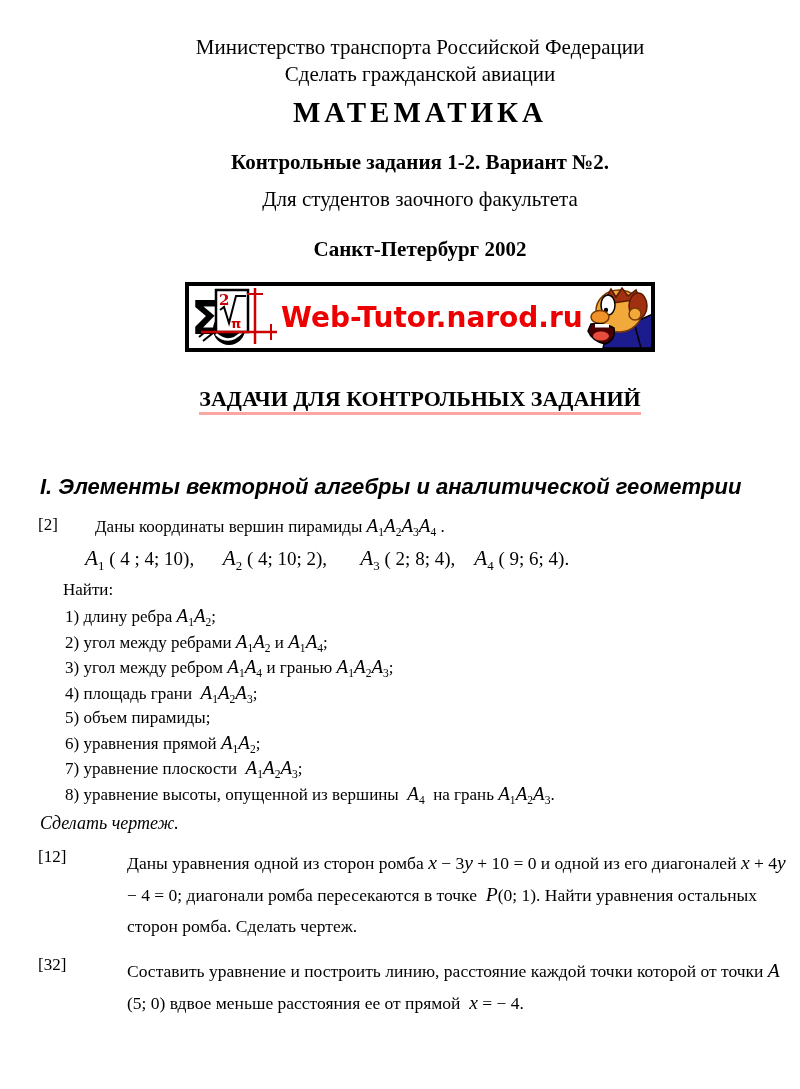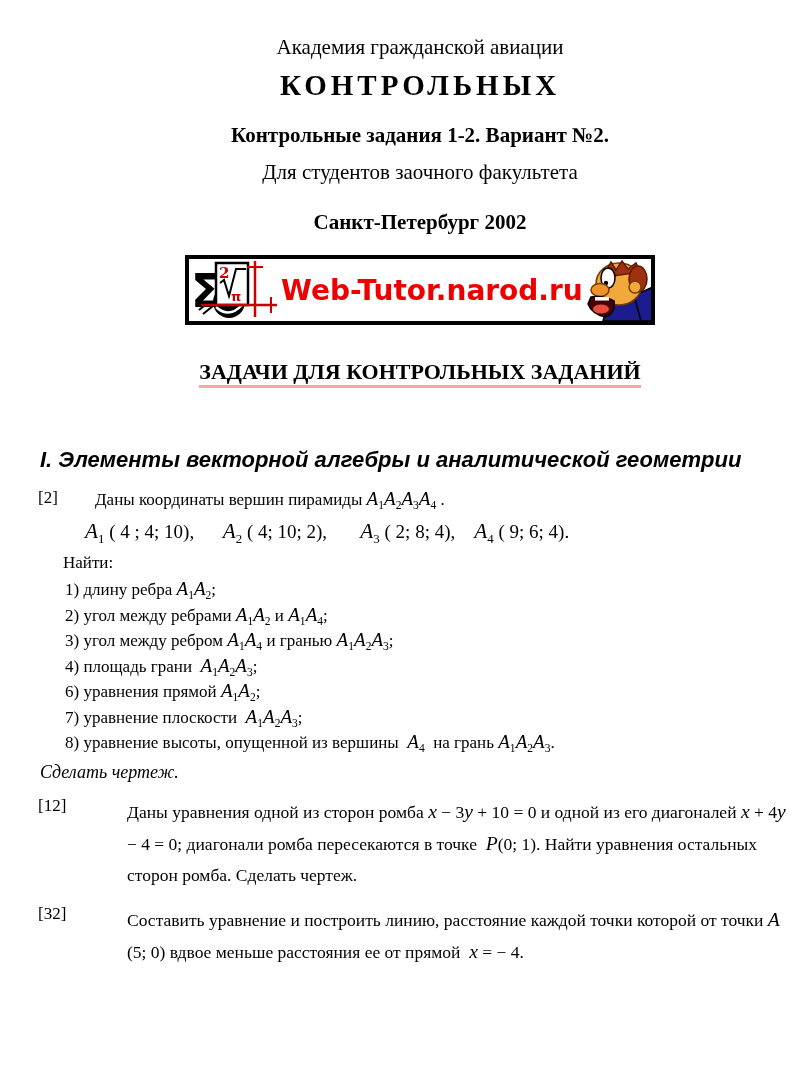--- a/index.html
+++ b/index.html
@@ -52,24 +52,25 @@
   .draw-note { margin:6px 0 0 40px; font-style:italic; font-size:18px; }
   .problem-row { display:flex; margin:13px 0 0 38px;gap:32px; }
   .problem-row .pbody { width:668px; font-size:17.5px; line-height:31px; }
 </style>
 </head>
 <body>
 
 <div class="page">
 
   <div class="header-block">
-    <div>Академия гражданской авиации</div>
+    <div>Министерство транспорта Российской Федерации</div>
+    <div>Сделать гражданской авиации</div>
   </div>
 
-  <div class="doc-title">КОНТРОЛЬНЫХ</div>
+  <div class="doc-title">МАТЕМАТИКА</div>
   <div class="doc-subtitle">Контрольные задания 1-2. Вариант №2.</div>
   <div class="doc-audience">Для студентов заочного факультета</div>
   <div class="doc-cityyear">Санкт-Петербург 2002</div>
 
   <div class="banner" style="border-color: rgb(0, 0, 0);">
     <span class="banner-logo">
       <svg width="92" height="62" viewBox="0 0 92 62" xmlns="http://www.w3.org/2000/svg">
         <text x="2" y="48" font-family="DejaVu Sans, sans-serif" font-size="46" font-weight="bold" fill="#000">Σ</text>
         <circle cx="40" cy="43" r="16" fill="#000"></circle>
         <path d="M27,48 Q40,60 53,46" stroke="#fff" stroke-width="2.5" fill="none"></path>
@@ -117,20 +118,21 @@
 
   <div class="coords-line"><span class="mvar">A</span><sub class="msub">1</sub> ( 4 ; 4; 10),&nbsp;&nbsp;&nbsp;&nbsp;&nbsp;&nbsp;<span class="mvar">A</span><sub class="msub">2</sub> ( 4; 10; 2),&nbsp;&nbsp;&nbsp;&nbsp;&nbsp;&nbsp;&nbsp;<span class="mvar">A</span><sub class="msub">3</sub> ( 2; 8; 4),&nbsp;&nbsp;&nbsp;&nbsp;<span class="mvar">A</span><sub class="msub">4</sub> ( 9; 6; 4).</div>
 
   <div class="find-label">Найти:</div>
 
   <div class="plist">
     <div class="item">1) длину ребра <span class="mvar">A</span><sub class="msub">1</sub><span class="mvar">A</span><sub class="msub">2</sub>;</div>
     <div class="item">2) угол между ребрами <span class="mvar">A</span><sub class="msub">1</sub><span class="mvar">A</span><sub class="msub">2</sub> и <span class="mvar">A</span><sub class="msub">1</sub><span class="mvar">A</span><sub class="msub">4</sub>;</div>
     <div class="item">3) угол между ребром <span class="mvar">A</span><sub class="msub">1</sub><span class="mvar">A</span><sub class="msub">4</sub> и гранью <span class="mvar">A</span><sub class="msub">1</sub><span class="mvar">A</span><sub class="msub">2</sub><span class="mvar">A</span><sub class="msub">3</sub>;</div>
     <div class="item">4) площадь грани &nbsp;<span class="mvar">A</span><sub class="msub">1</sub><span class="mvar">A</span><sub class="msub">2</sub><span class="mvar">A</span><sub class="msub">3</sub>;</div>
+    <div class="item">5) объем пирамиды;</div>
     <div class="item">6) уравнения прямой <span class="mvar">A</span><sub class="msub">1</sub><span class="mvar">A</span><sub class="msub">2</sub>;</div>
     <div class="item">7) уравнение плоскости &nbsp;<span class="mvar">A</span><sub class="msub">1</sub><span class="mvar">A</span><sub class="msub">2</sub><span class="mvar">A</span><sub class="msub">3</sub>;</div>
     <div class="item">8) уравнение высоты, опущенной из вершины &nbsp;<span class="mvar">A</span><sub class="msub">4</sub>&nbsp; на грань <span class="mvar">A</span><sub class="msub">1</sub><span class="mvar">A</span><sub class="msub">2</sub><span class="mvar">A</span><sub class="msub">3</sub>.</div>
   </div>
 
   <div class="draw-note">Сделать чертеж.</div>
 
   <div class="problem-row">
     <span class="plabel">[12]</span>
     <span class="pbody">Даны уравнения одной из сторон ромба <span class="mvar">x</span> − 3<span class="mvar">y</span> + 10 = 0 и одной из его диагоналей <span class="mvar">x</span> + 4<span class="mvar">y</span> − 4 = 0; диагонали ромба пересекаются в точке &nbsp;<span class="mvar">P</span>(0; 1). Найти уравнения остальных сторон ромба. Сделать чертеж.</span>

